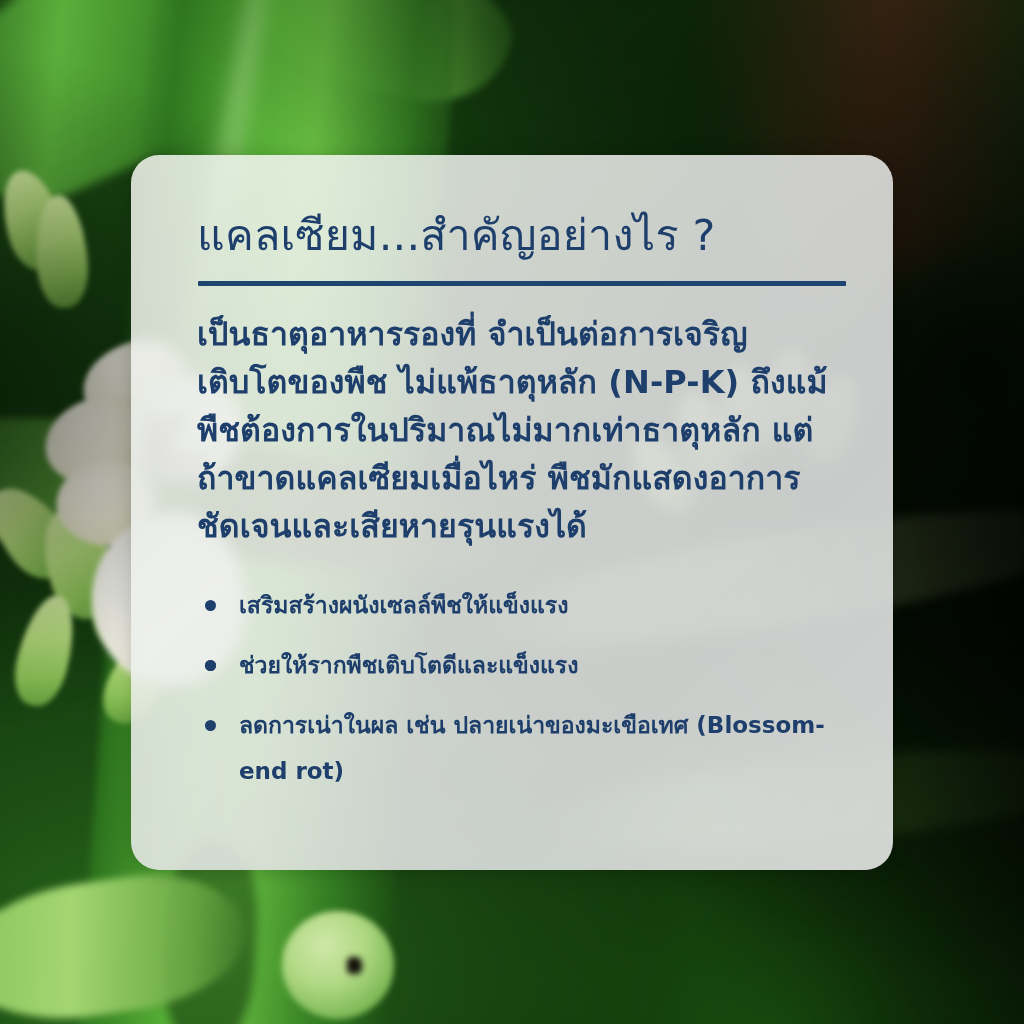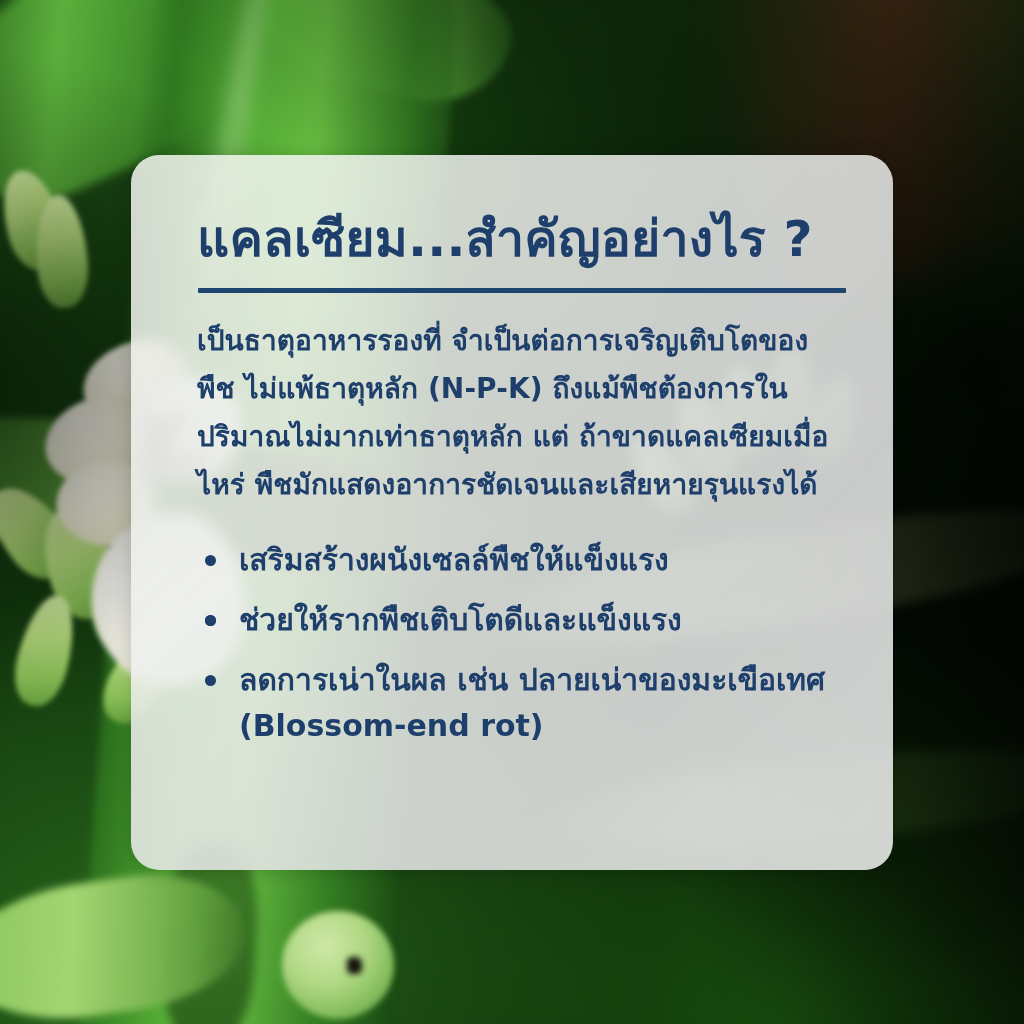--- a/index.html
+++ b/index.html
@@ -280,52 +280,52 @@
   }
   .card-inner {
     position: absolute;
     inset: 0;
     padding: 58px 48px 0 66px;
     box-sizing: border-box;
   }
 
   .card-title {
     color: #1e3f6b;
-    font-size: 50px;
-    font-weight: 700;
+    font-size: 43px;
+    font-weight: 400;
     line-height: 1.06;
     letter-spacing: 0.2px;
     margin: 0;
     white-space: nowrap;
   }
   .title-rule {
     margin-top: 22px;
     margin-left: 1px;
     width: 648px;
     height: 5px;
     background: #1e4470;
     border-radius: 1px;
   }
 
   .card-body {
     margin-top: 24px;
     color: #1e3f6b;
-    font-size: 28px;
+    font-size: 32px;
     font-weight: 600;
     line-height: 48px;
     letter-spacing: 0.1px;
     max-width: 640px;
   }
 
   .bullet-list {
     list-style: none;
     margin: 26px 0 0 0;
     padding: 0;
     color: #1e3f6b;
-    font-size: 30px;
+    font-size: 23px;
     font-weight: 600;
     line-height: 46px;
   }
   .bullet-item {
     position: relative;
     padding-left: 42px;
     margin-bottom: 14px;
     max-width: 640px;
   }
   .bullet-dot {

